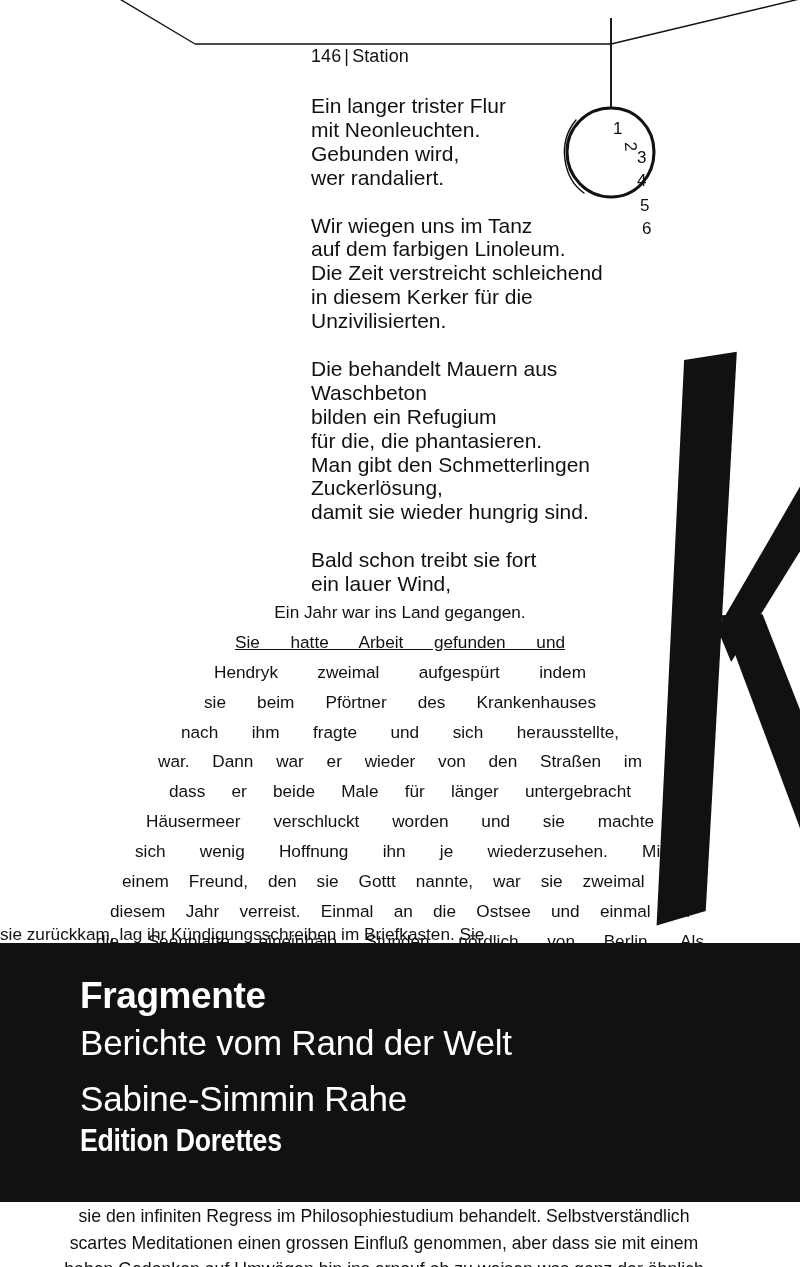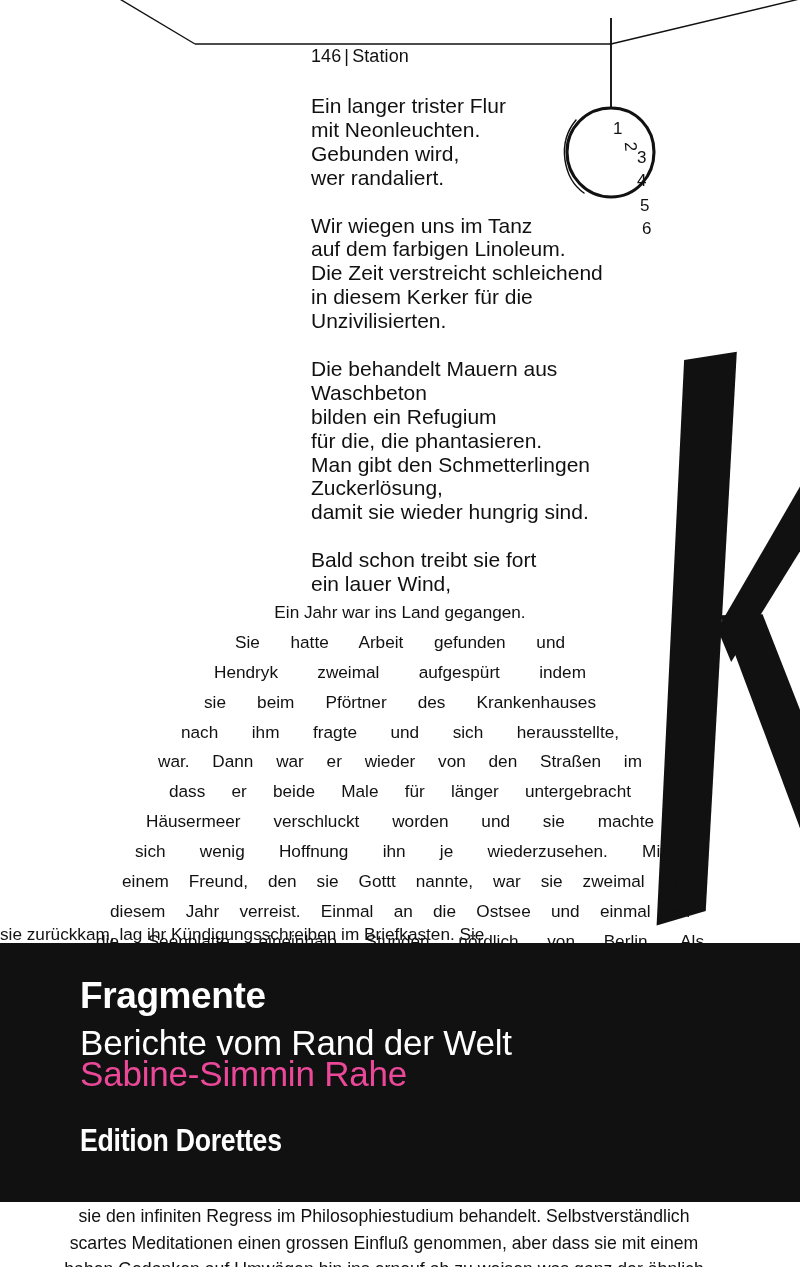--- a/index.html
+++ b/index.html
@@ -63,22 +63,22 @@
     position:absolute;left:80px;top:32px;
     color:#fff;font-size:37px;font-weight:bold;letter-spacing:-0.4px;
     white-space:nowrap;
   }
   #banner .t2{
     position:absolute;left:80px;top:80px;
     color:#fff;font-size:35px;font-weight:300;letter-spacing:-0.2px;
     white-space:nowrap;
   }
   #banner .t3{
-    position:absolute;left:80px;top:111px;
-    color:#ec4899;font-size:35px;font-weight:300;letter-spacing:-0.2px;
+    position:absolute;left:80px;top:136px;
+    color:#ffffff;font-size:35px;font-weight:300;letter-spacing:-0.2px;
     white-space:nowrap;
   }
   #banner .t4{
     position:absolute;left:80px;top:180px;
     color:#fff;font-size:31px;font-weight:bold;letter-spacing:-0.3px;
     white-space:nowrap;
     transform:scaleX(.86);transform-origin:left center;
   }
 
   
@@ -172,21 +172,21 @@
         <span class="ln">damit sie wieder hungrig sind.</span>
       </div>
       <div class="stanza">
         <span class="ln">Bald schon treibt sie fort</span>
         <span class="ln">ein lauer Wind,</span>
       </div>
     </div>
 
   <div id="prose">
       <div class="pl nojust" style="width: 304px;">Ein Jahr war ins Land gegangen.</div>
-      <div class="pl" style="width: 330px;">Sie hatte Arbeit gefunden und</div>
+      <div class="pl" style="width: 330px; text-decoration: underline;">Sie hatte Arbeit gefunden und</div>
       <div class="pl" style="width: 372px;">Hendryk zweimal aufgespürt indem</div>
       <div class="pl" style="width: 392px;">sie beim Pförtner des Krankenhauses</div>
       <div class="pl" style="width: 438px;">nach ihm fragte und sich herausstellte,</div>
       <div class="pl" style="width: 484px;">war. Dann war er wieder von den Straßen im</div>
       <div class="pl" style="width: 462px;">dass er beide Male für länger untergebracht</div>
       <div class="pl" style="width: 508px;">Häusermeer verschluckt worden und sie machte</div>
       <div class="pl" style="width: 530px;">sich wenig Hoffnung ihn je wiederzusehen. Mit</div>
       <div class="pl" style="width: 556px;">einem Freund, den sie Gottt nannte, war sie zweimal in</div>
       <div class="pl" style="width: 580px;">diesem Jahr verreist. Einmal an die Ostsee und einmal an</div>
       <div class="pl" style="width: 608px;">die Seenplatte eineinhalb Stunden nördlich von Berlin. Als</div>

